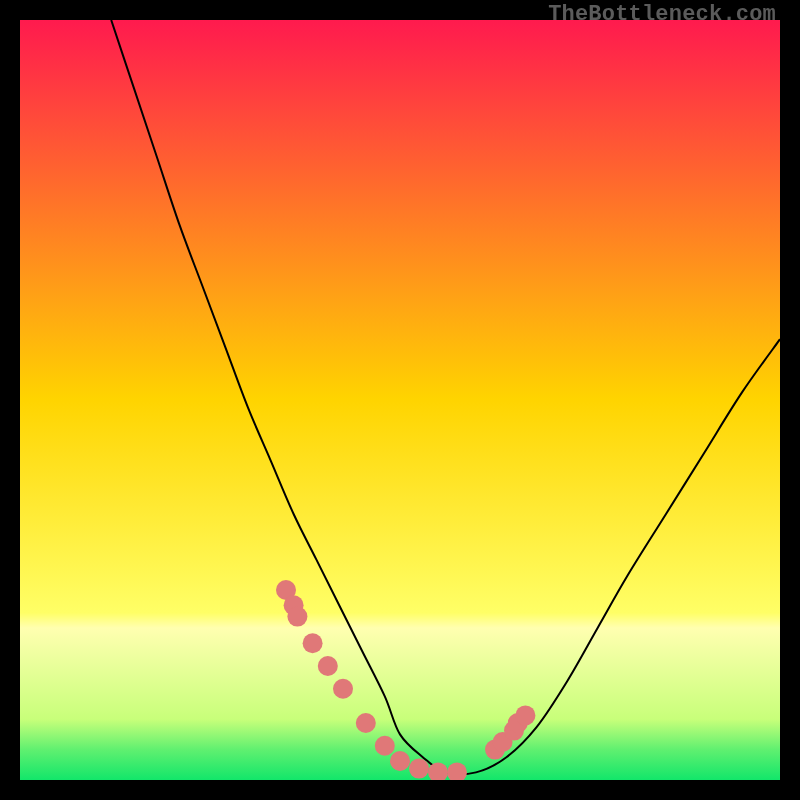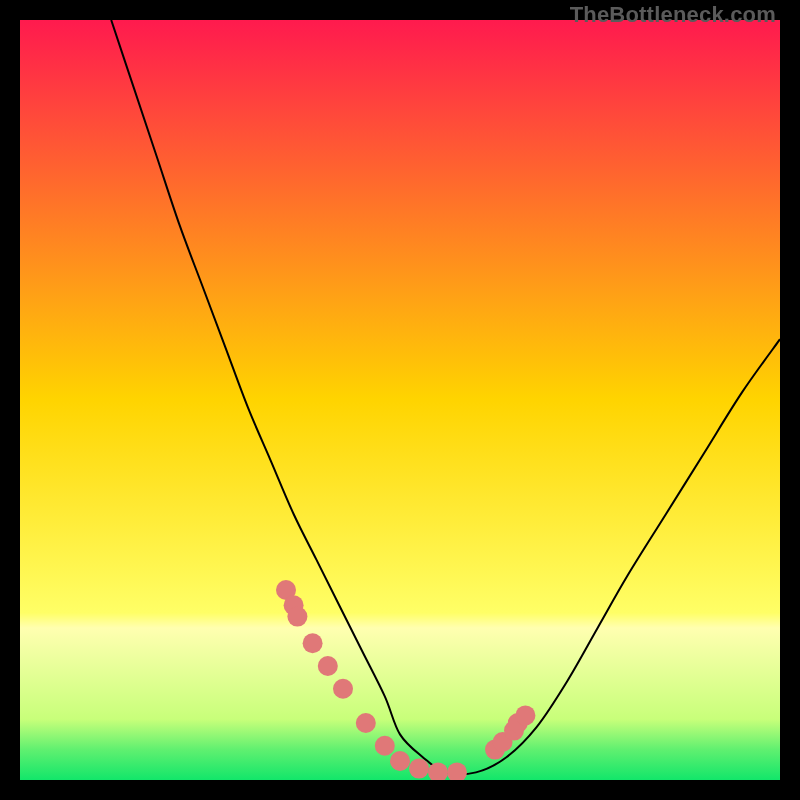--- a/index.html
+++ b/index.html
@@ -22,21 +22,21 @@
     position: absolute;
     left: 0;
     top: 0;
     width: 760px;
     height: 760px;
   }
   .watermark {
     position: absolute;
     top: 2px;
     right: 24px;
-    font-family: Liberation Sans, sans-serif;
+    font-family: Liberation Mono, monospace;
     font-size: 22px;
     font-weight: bold;
     color: #5b5b5b;
     letter-spacing: 0.2px;
   }
 </style>
 </head>
 <body>
 
 <div class="frame">

